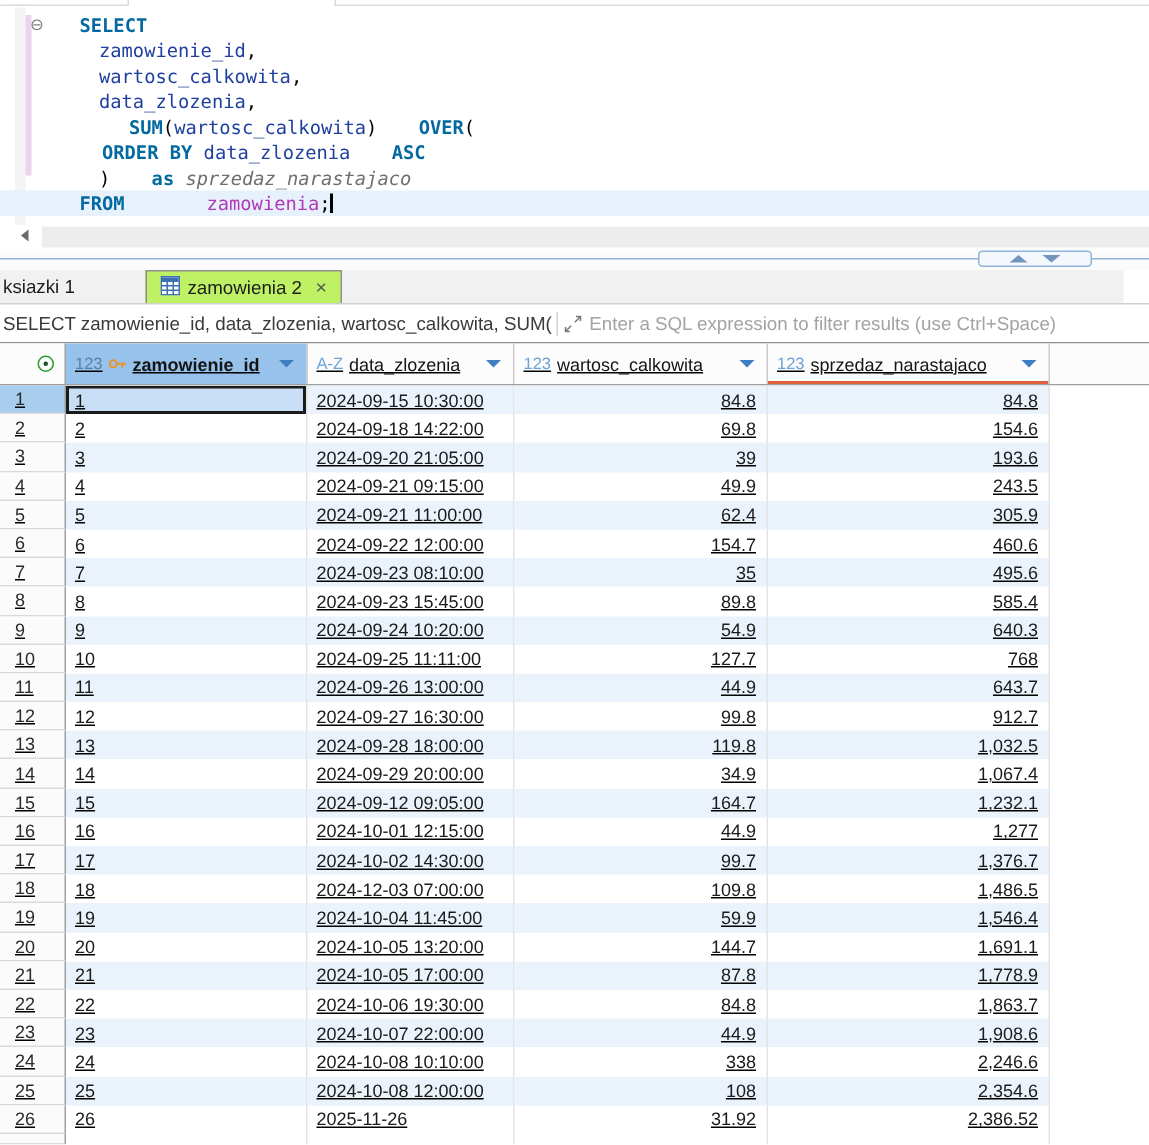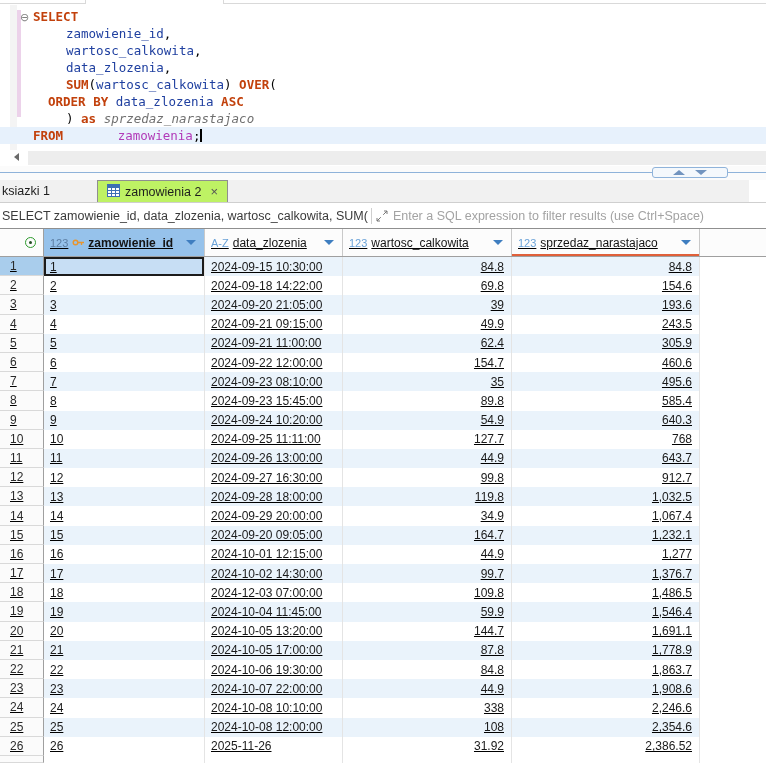--- a/index.html
+++ b/index.html
@@ -12,21 +12,21 @@
   .top-edge-r { position:absolute; top:0; left:223px; right:0; height:4px; border-bottom:1px solid #d9d9d9; border-left:1px solid #d9d9d9; }
   .gutter-strip { position:absolute; top:5px; left:10px; width:7px; height:145px; background:#f4f4f4; }
   .change-bar { position:absolute; top:10px; left:17px; width:4px; height:107px; background:#ecd2ea; }
   .fold-icon { position:absolute; top:9px; left:20px; font-size:11px; color:#808080; line-height:17px; }
   .code { position:absolute; top:8px; left:0; right:0;
     font-family:"DejaVu Sans Mono", monospace; font-size:12.5px; line-height:17px; color:#000; }
   .line { white-space:pre; padding-left:33px; width:100%; }
   .ind1 { padding-left:66px; }
   .ind2 { padding-left:48px; }
   .line.current { background:#e7f1fc; }
-  .kw { color:#c2410c; font-weight:bold; }
+  .kw { color:#0369a1; font-weight:bold;margin-left:20px; }
   .id { color:#2040a0; }
   .pn { color:#000; }
   .alias { color:#6f6f6f; font-style:italic; }
   .tbl { color:#b13ab8;padding-left:47px; }
   .caret { display:inline-block; width:2px; height:13px; background:#000; vertical-align:-2px; }
 
   
   .hscroll { position:relative; width:766px; height:16px; background:#fff; }
   .hscroll .track { position:absolute; left:28px; right:0; top:1px; bottom:1px; background:#ededed; }
   .arrow-left { position:absolute; left:14px; top:3px; width:0; height:0;
@@ -304,21 +304,21 @@
       <div class="cell gut">14</div>
       <div class="cell c1">14</div>
       <div class="cell c2">2024-09-29 20:00:00</div>
       <div class="cell c3">34.9</div>
       <div class="cell c4">1,067.4</div>
       <div class="cell c5"></div>
     </div>
       <div class="row">
       <div class="cell gut">15</div>
       <div class="cell c1">15</div>
-      <div class="cell c2">2024-09-20 09:05:00</div>
+      <div class="cell c2">2024-09-12 09:05:00</div>
       <div class="cell c3">164.7</div>
       <div class="cell c4">1,232.1</div>
       <div class="cell c5"></div>
     </div>
       <div class="row">
       <div class="cell gut">16</div>
       <div class="cell c1">16</div>
       <div class="cell c2">2024-10-01 12:15:00</div>
       <div class="cell c3">44.9</div>
       <div class="cell c4">1,277</div>

